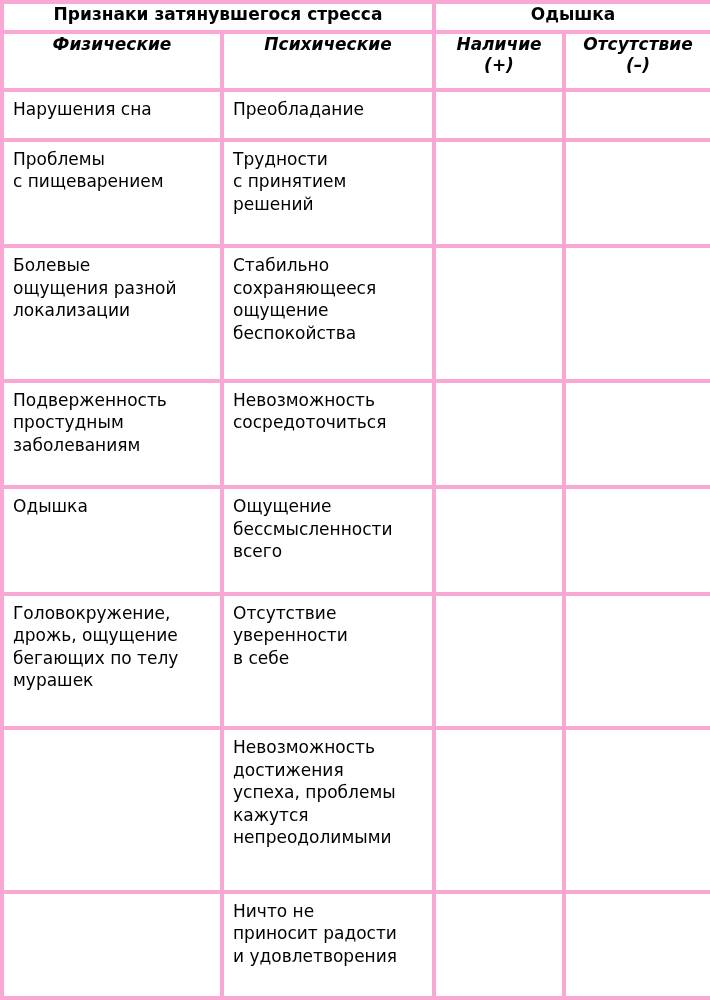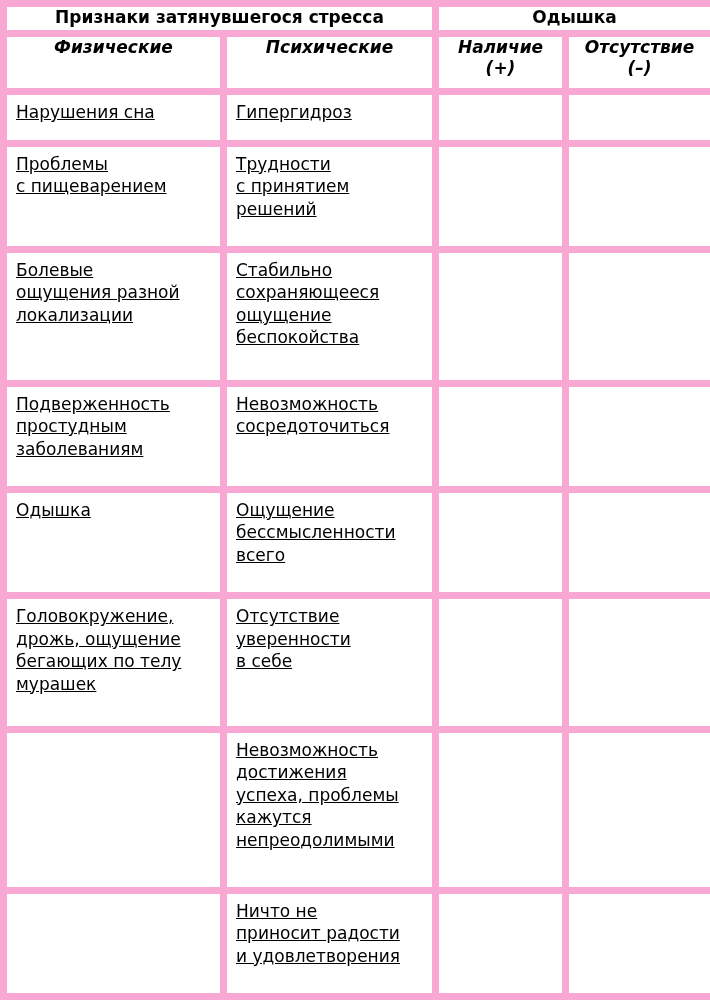--- a/index.html
+++ b/index.html
@@ -22,21 +22,21 @@
     box-sizing: border-box;
     border: 2px solid #000000;
   }
   #stress-table col.c1 { width: 220px; }
   #stress-table col.c2 { width: 212px; }
   #stress-table col.c3 { width: 130px; }
   #stress-table col.c4 { width: 148px; }
 
   #stress-table th,
   #stress-table td {
-    border: 7px solid #f9a8d4;
+    border: 4px solid #f9a8d4;
     vertical-align: top;
     padding: 0;
     box-sizing: border-box;
     margin-left: 20px;
   }
   .hdr-top th,
   .hdr-sub th {
     text-align: center;
     font-weight: bold;
     font-size: 17px;
@@ -47,21 +47,20 @@
   .hdr-sub th { height: 58px; font-style: italic; }
   .hdr-sub th .sub-line2 { display: block; }
 
   #stress-table tbody td {
     font-size: 17px;
     line-height: 22.5px;
     font-weight: normal;
     text-align: left;
     padding: 6px 6px 7px 9px;
     white-space: pre-line;
-    text-decoration: underline;
   }
   #stress-table tbody td.score-cell {
     padding: 0;
   }
 </style>
 </head>
 <body>
 
 <table id="stress-table">
   <colgroup>
@@ -78,21 +77,21 @@
     <tr class="hdr-sub">
       <th>Физические</th>
       <th>Психические</th>
       <th><span>Наличие</span><span class="sub-line2">(+)</span></th>
       <th><span>Отсутствие</span><span class="sub-line2">(–)</span></th>
     </tr>
   </thead>
   <tbody id="table-body">
       <tr>
         <td>Нарушения сна</td>
-        <td>Гипергидроз</td>
+        <td>Преобладание</td>
         <td class="score-cell"></td>
         <td class="score-cell"></td>
       </tr>
       <tr>
         <td>Проблемы
 с пищеварением</td>
         <td>Трудности
 с принятием
 решений</td>
         <td class="score-cell"></td>

